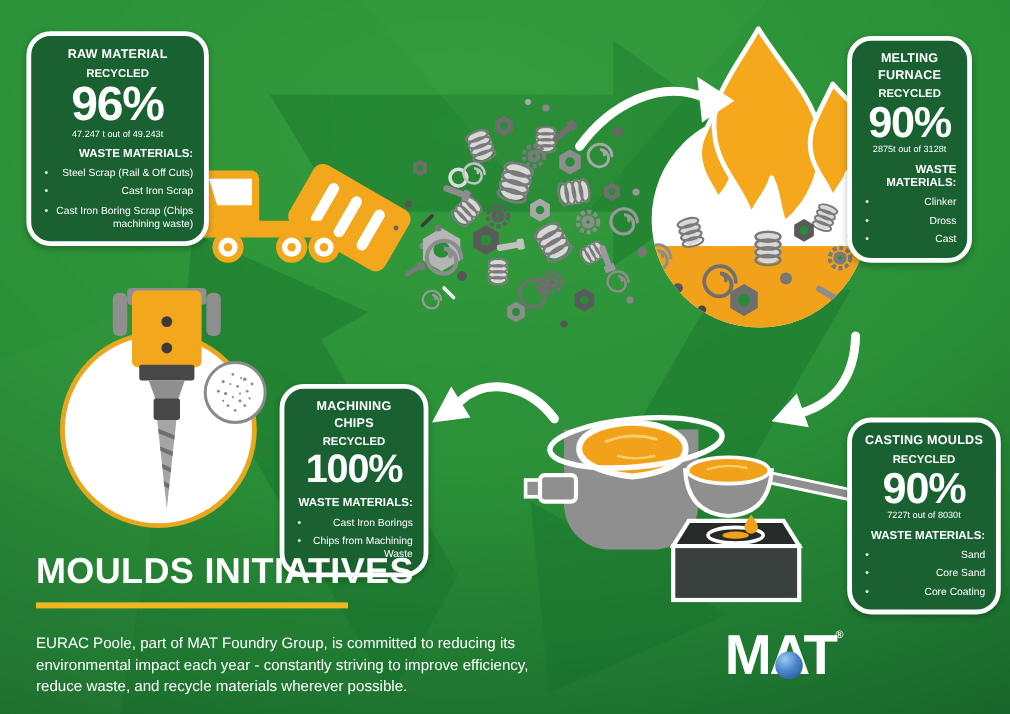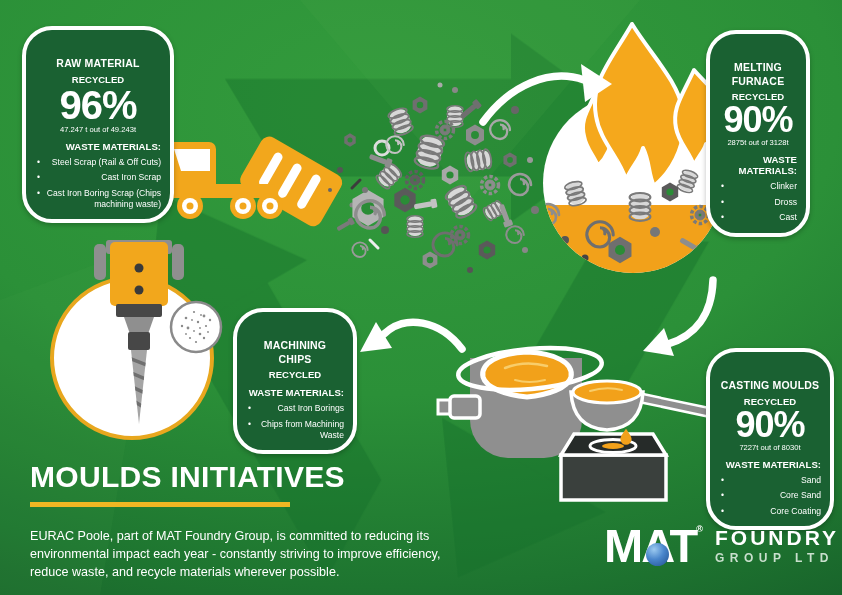--- a/index.html
+++ b/index.html
@@ -4,35 +4,35 @@
 <style>
   html,body{margin:0;padding:0;background:#222;}
   #stage{
     position:relative;width:842px;height:595px;overflow:hidden;
     background:radial-gradient(130% 115% at 45% 18%, #339b3c 0%, #2b9038 42%, #1e7530 70%, #124f25 100%);
     font-family:"Liberation Sans", sans-serif;
   }
   #scene{position:absolute;left:0;top:0;}
 
   
-  .box{position:absolute;background:#1a6132;border:4px solid #fff;border-radius:30px;
-       color:#fff;padding:27px 9px 5px;box-sizing:border-box;text-align:center;
+  .box{position:absolute;background:#1a6132;border:4px solid #fff;border-radius:20px;
+       color:#fff;padding:9px 9px 5px;box-sizing:border-box;text-align:center;
        box-shadow:0 2px 5px rgba(0,0,0,.25);}
   .box .t{font-size:10.5px;font-weight:bold;line-height:1.3;letter-spacing:.2px}
   .box .r{font-size:9.5px;font-weight:bold;margin-top:3px}
   .box .p{font-size:40px;font-weight:bold;line-height:.95;letter-spacing:-1px;margin-top:1px}
   .box .a{font-size:7.6px;margin-top:1px}
   .box .w{font-size:9.6px;font-weight:bold;text-align:right;margin-top:7px}
   .box ul{list-style:none;margin:5px 0 0;padding:0;text-align:right}
   .box li{font-size:8.6px;line-height:1.28;padding-left:11px;position:relative;margin-bottom:4.5px}
   .box li::before{content:"•";position:absolute;left:2px;top:0;color:#fff}
   #box-raw{left:22px;top:26px;width:152px;}
   #box-melt{left:706px;top:30px;width:104px;}
   #box-cast{left:706px;top:348px;width:128px;}
-  #box-machine{left:233px;top:308px;width:124px;}
+  #box-machine{left:233px;top:320px;width:124px;}
   .box--narrow .p{font-size:36px}
   #box-machine .p{font-size:33px}
 
   
   .footer-title{position:absolute;left:30px;top:460px;font-size:30px;font-weight:bold;color:#fff;letter-spacing:.3px}
   .footer-underline{position:absolute;left:30px;top:502px;width:260px;height:5px;background:#f0b723}
   .footer-desc{position:absolute;left:30px;top:528px;width:424px;color:#fff;font-size:12.6px;line-height:1.42}
 
   
   .logo{position:absolute;left:604px;top:522px;display:flex;align-items:center;color:#fff}
@@ -326,35 +326,32 @@
     <ul>
       <li>Sand</li>
       <li>Core Sand</li>
       <li>Core Coating</li>
     </ul>
   </div>
 
   <div class="box" id="box-machine">
     <div class="t">MACHINING CHIPS</div>
     <div class="r">RECYCLED</div>
+    <div class="p">100%</div>
     <div class="w">WASTE MATERIALS:</div>
     <ul>
       <li>Cast Iron Borings</li>
       <li>Chips from Machining Waste</li>
     </ul>
   </div>
 
   <div class="footer-title">MOULDS INITIATIVES</div>
   <div class="footer-underline"></div>
   <div class="footer-desc">EURAC Poole, part of MAT Foundry Group, is committed to reducing its environmental impact each year - constantly striving to improve efficiency, reduce waste, and recycle materials wherever possible.</div>
 
   <div class="logo">
     <div class="logo-mat">
       <span>MAT</span><span class="logo-reg">®</span>
       <span class="logo-globe"></span>
     </div>
-    <div class="logo-right">
-      <div class="logo-foundry">FOUNDRY</div>
-      <div class="logo-group">GROUP LTD</div>
-    </div>
   </div>
 
 </div>
 
 </body></html>

